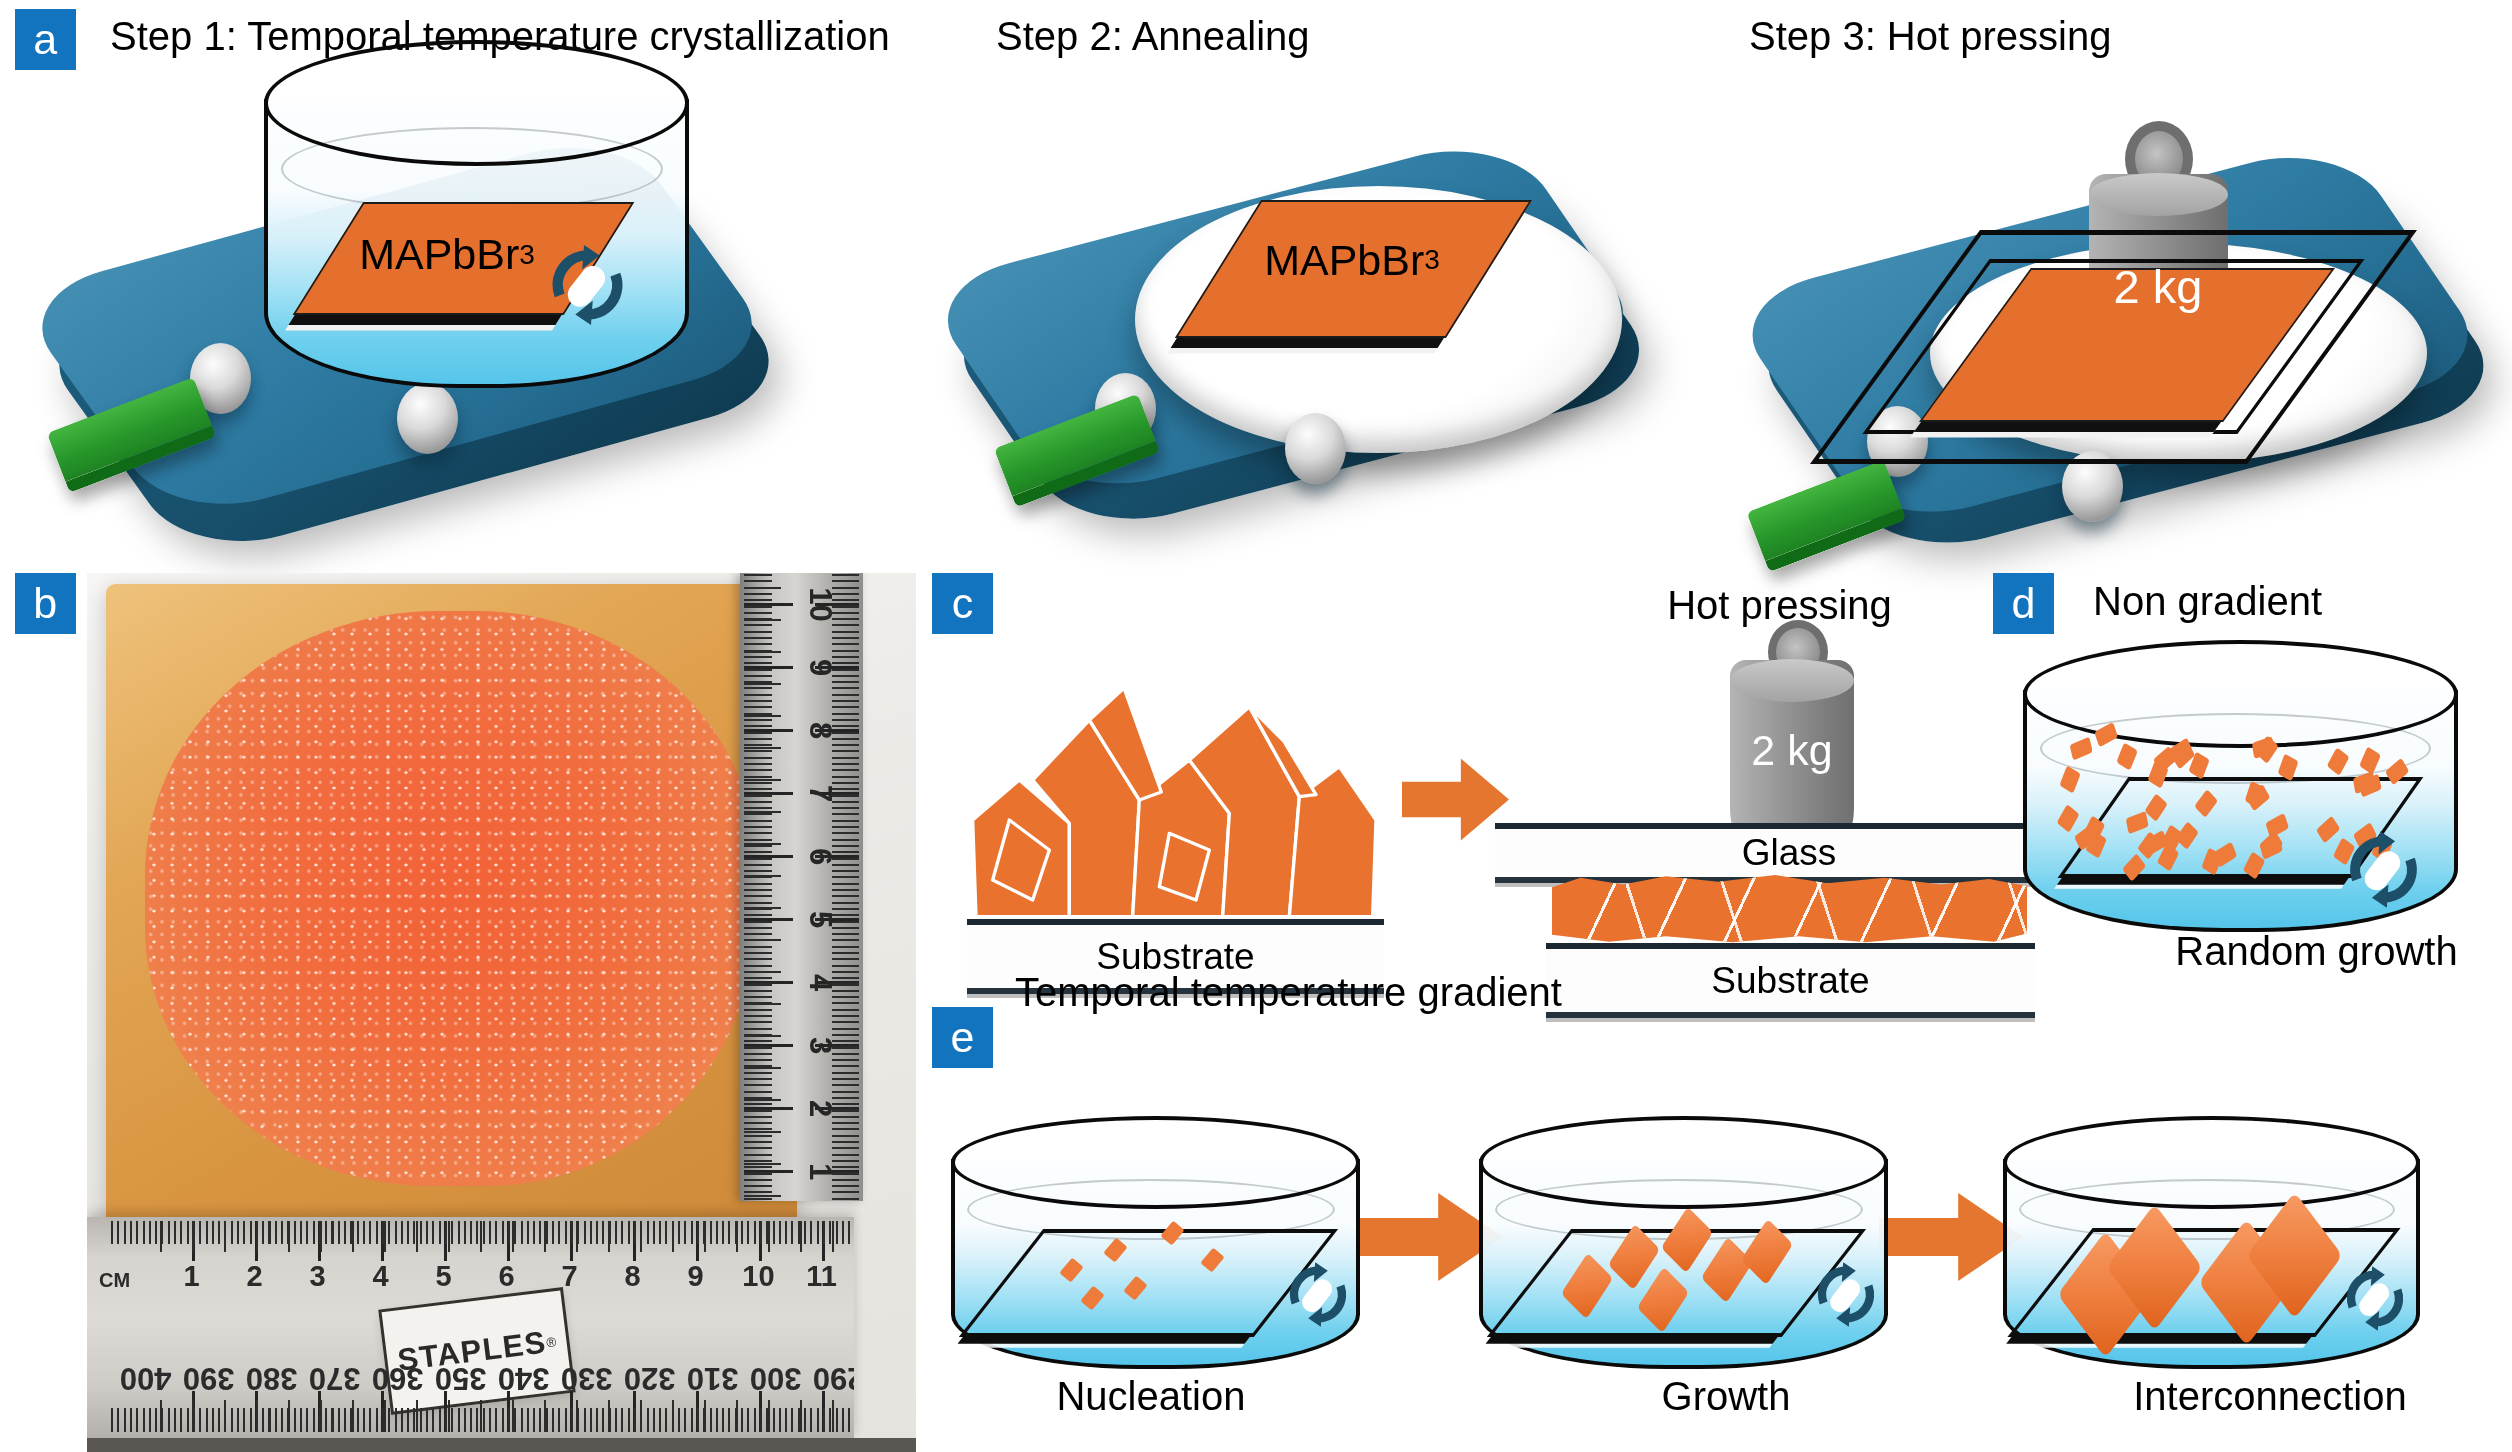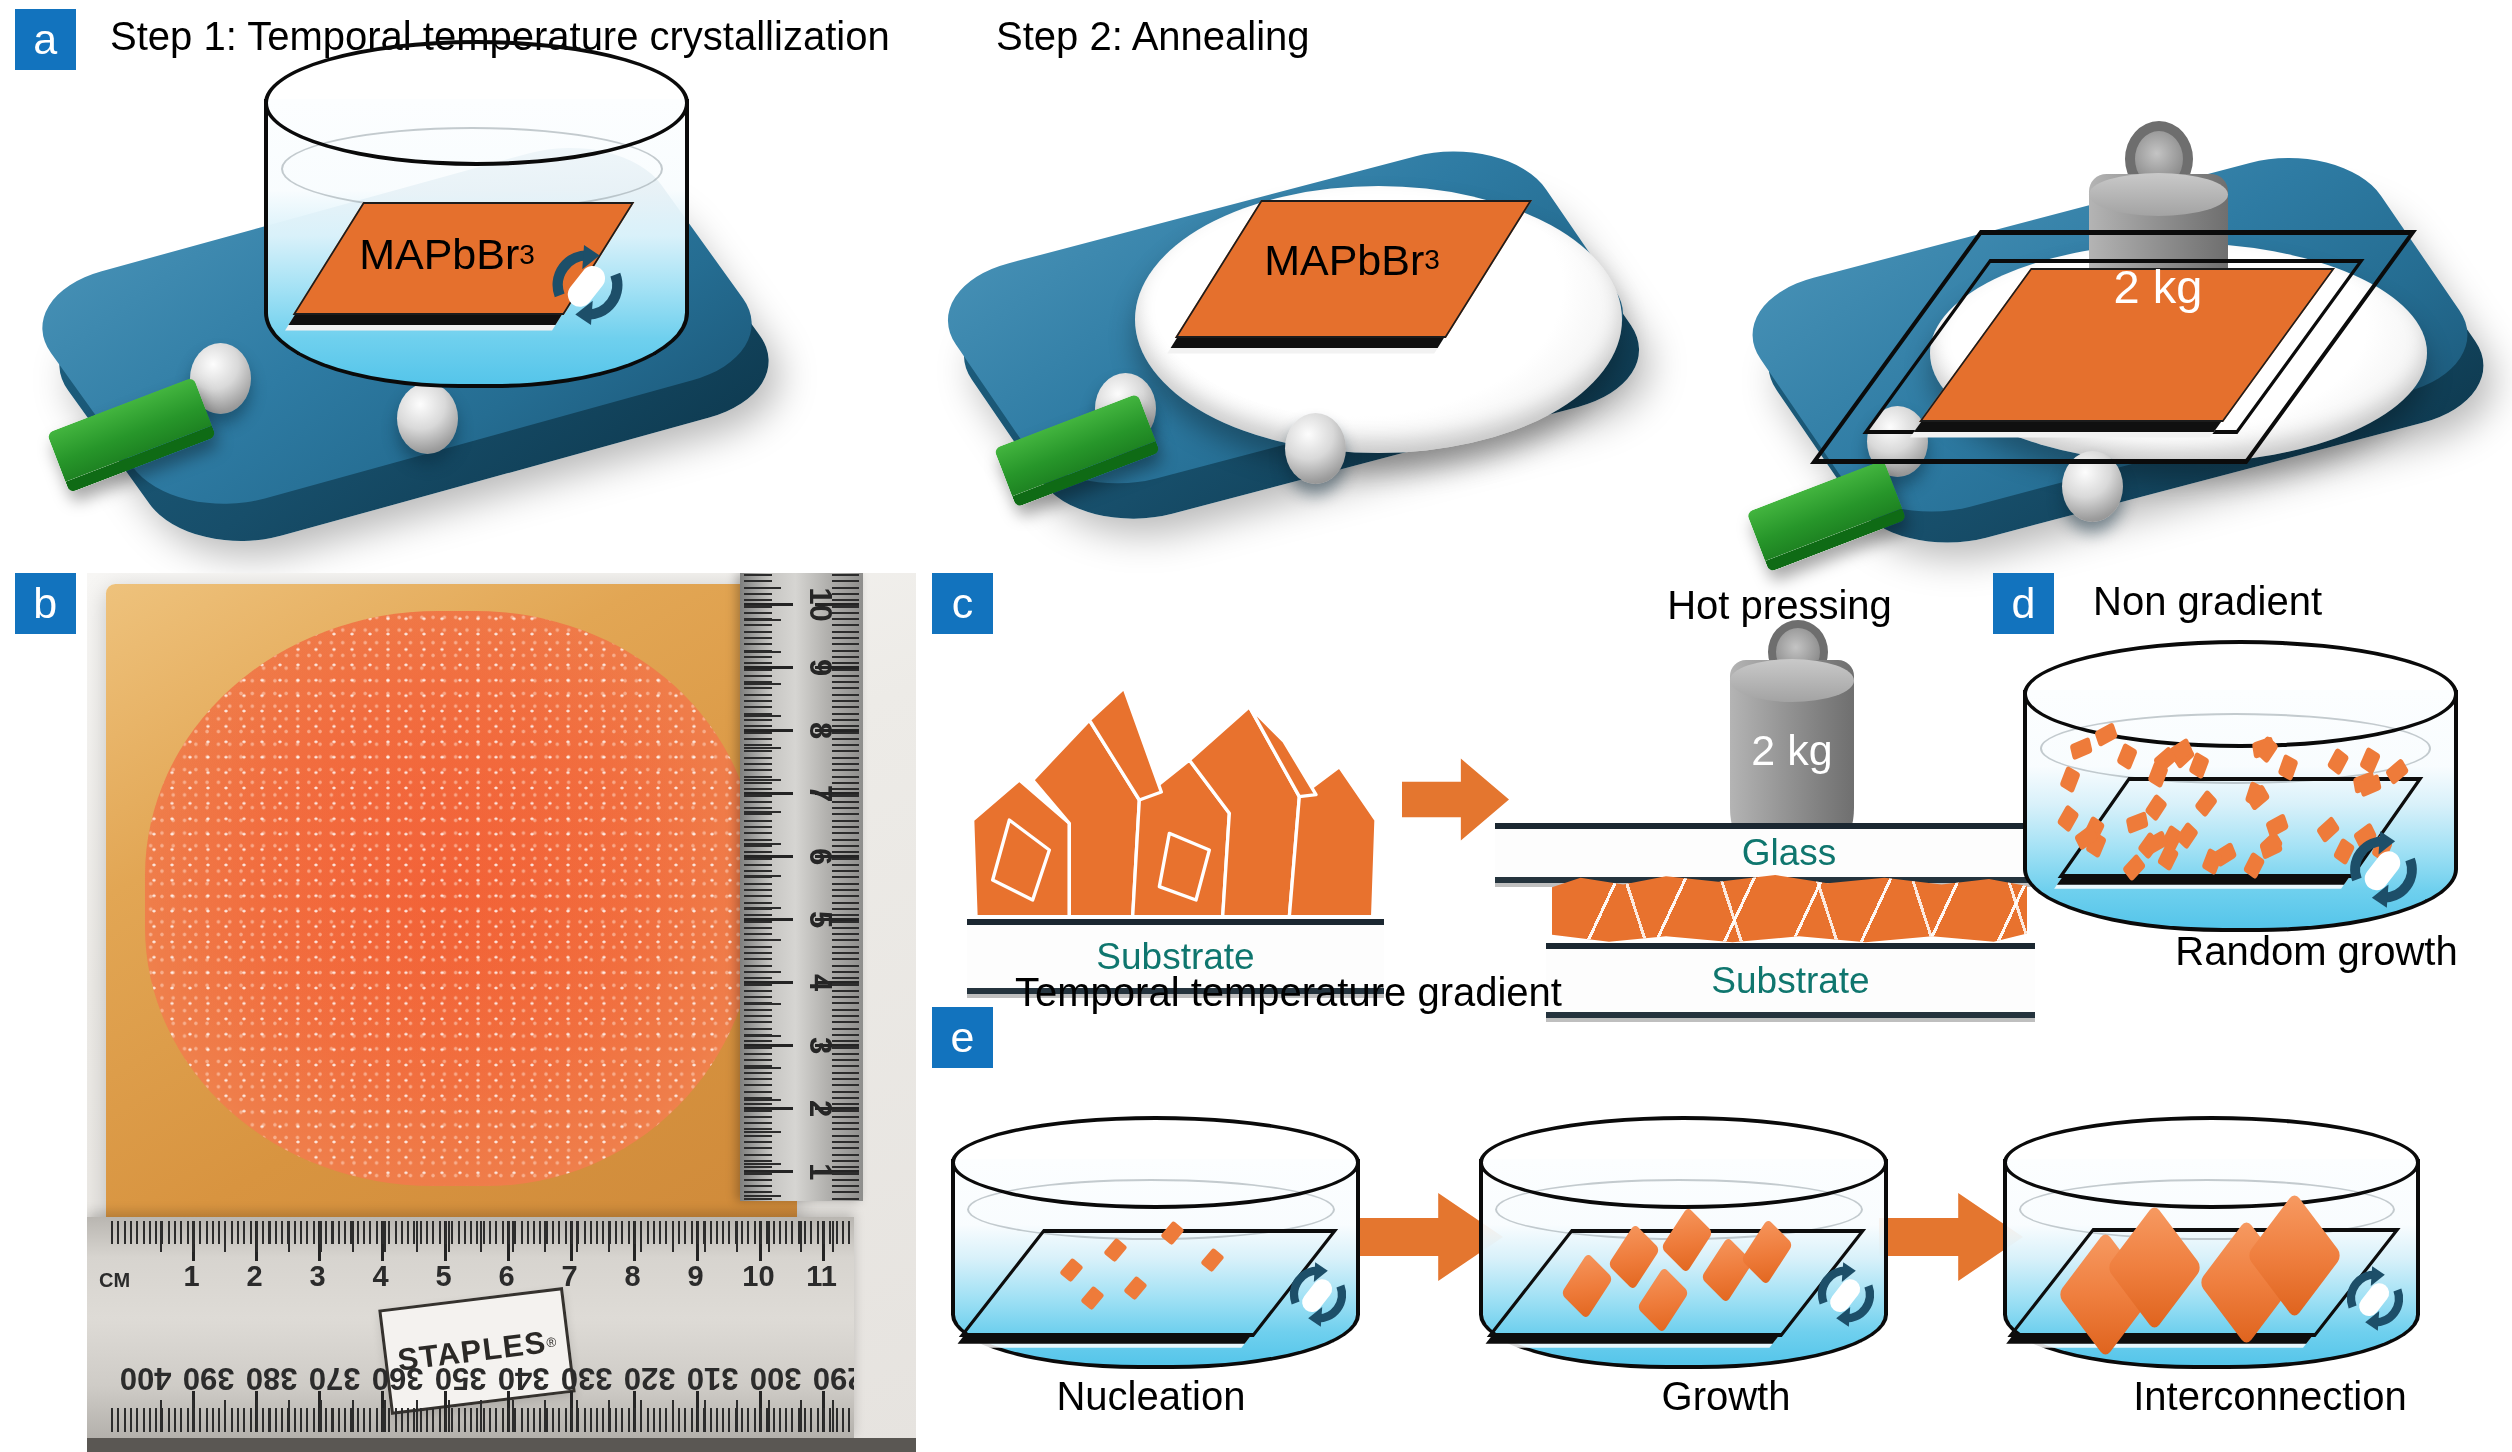--- a/index.html
+++ b/index.html
@@ -57,21 +57,21 @@
           border-radius:17.4px 17.4px 46% 46%/17.4px 17.4px 20% 20%}
   .w-body::before{content:"";position:absolute;left:0;top:-1.3px;width:100%;height:43px;border-radius:50%;
           background:linear-gradient(180deg,#c9c9c9,#a3a3a3)}
   .w-label{position:absolute;color:#fff;font-size:47px;z-index:6;text-align:center}
 
   
   .glass-outline{position:absolute;border:5.3px solid #0b0b0b;background:transparent;z-index:3}
 
   
   .bar{position:absolute;background:#fdfdfd;border-top:6.7px solid #1b2731;border-bottom:6.7px solid #24333d;
-       display:flex;align-items:center;justify-content:center;font-size:37px;color:#0f766e;
+       display:flex;align-items:center;justify-content:center;font-size:37px;color:#000000;
        box-shadow:0 4px 0 rgba(0,0,0,.25)}
   .crust{position:absolute;background-color:#e8722e;
          background-image:repeating-linear-gradient(115deg,transparent 0 59px,rgba(255,255,255,.95) 59px 62px),
                           repeating-linear-gradient(72deg,transparent 0 88px,rgba(255,255,255,.85) 88px 91px);
          clip-path:polygon(0 18%,6% 4%,15% 14%,24% 2%,35% 10%,47% 0,58% 12%,70% 4%,82% 14%,92% 6%,100% 16%,100% 86%,93% 98%,80% 90%,66% 99%,52% 90%,38% 99%,24% 90%,12% 98%,0 88%)}
   .arrow{position:absolute;background:#e4762f;
          clip-path:polygon(0 31%,55% 31%,55% 6%,100% 50%,55% 94%,55% 69%,0 69%)}
 
   
   .gem{position:absolute;width:16px;height:21.4px;background:#ee7b3a;border-radius:3.3px}
@@ -121,20 +121,21 @@
   .brand-reg{font-size:13.4px;vertical-align:super;color:#2b2926}
 </style>
 </head>
 <body>
 
 <div id="canvas">
 
   <div class="abs plabel" style="left:14.7px;top:9.3px">a</div>
   <div class="abs heading nowrap" style="left:110px;top:12px">Step 1: Temporal temperature crystallization</div>
   <div class="abs heading nowrap" style="left:996px;top:12px">Step 2: Annealing</div>
+  <div class="abs heading nowrap" style="left:1749px;top:12px">Step 3: Hot pressing</div>
 
   <div class="hotplate" style="left:13.4px;top:93px;width:781px;height:474px">
     <div class="hp-squash">
       <div class="hp-base" style="left:67px;top:113px;width:668px;height:401px;transform:rotate(-24deg)"></div>
       <div class="hp-face" style="left:50px;top:53px;width:668px;height:401px;transform:rotate(-24deg)"></div>
     </div>
     <div class="knob" style="left:177px;top:250px;width:61px;height:71px"></div>
     <div class="knob" style="left:384px;top:290px;width:61px;height:71px"></div>
     <div class="grnbtn" style="left:40px;top:310px;width:157px;height:52px;transform:rotate(-21deg)"></div>
   </div>

